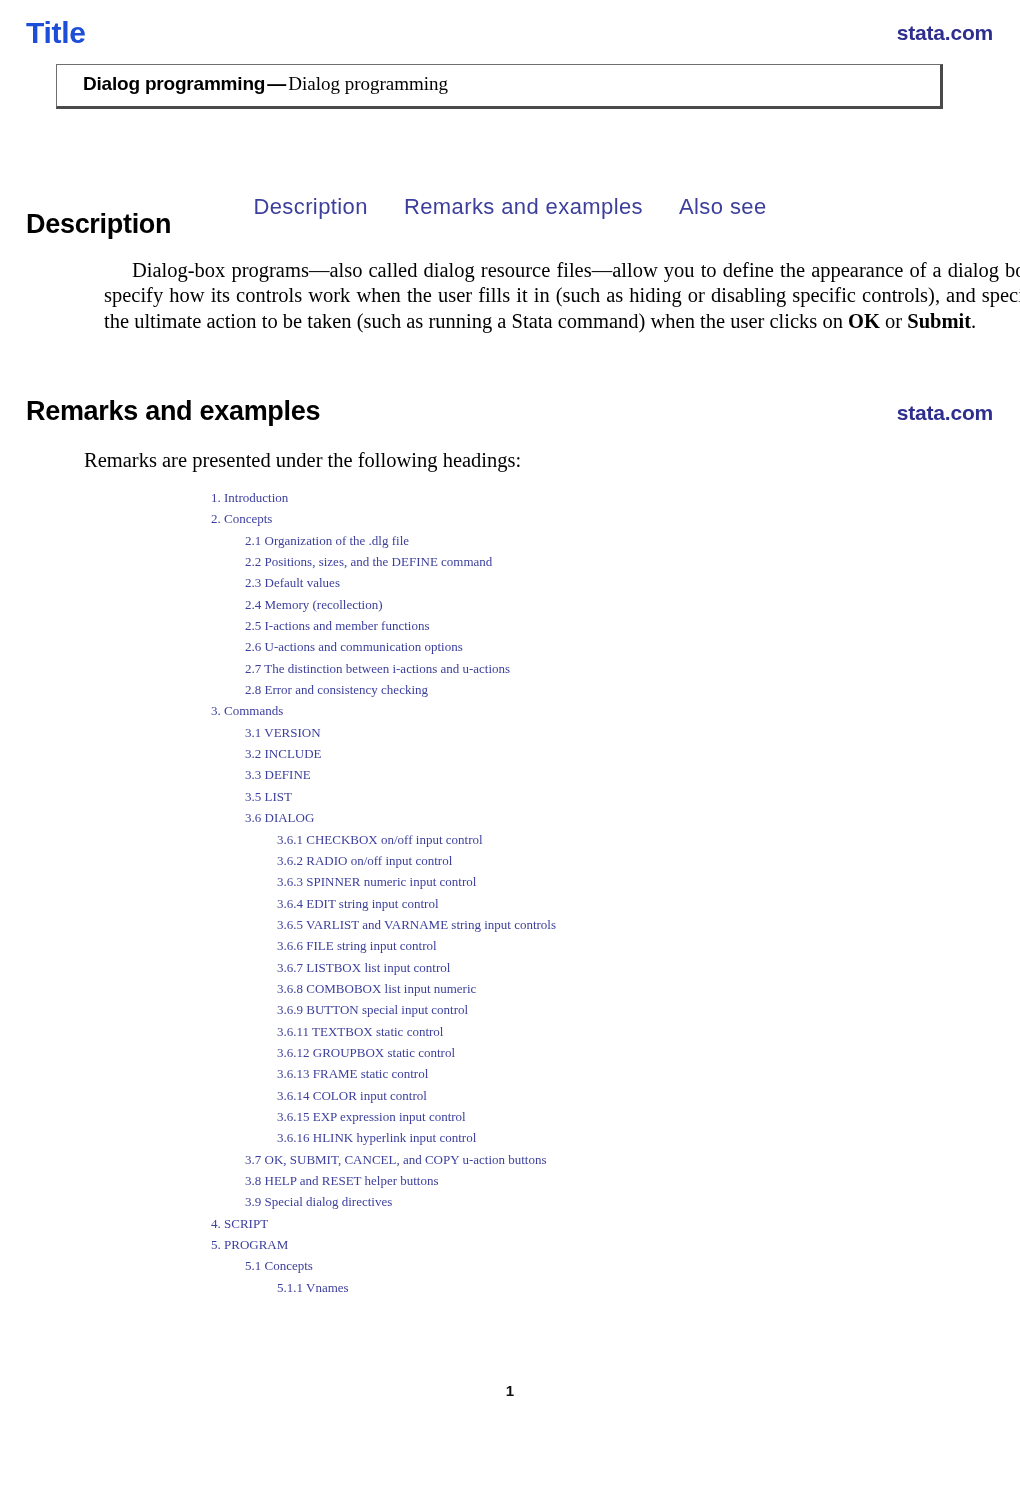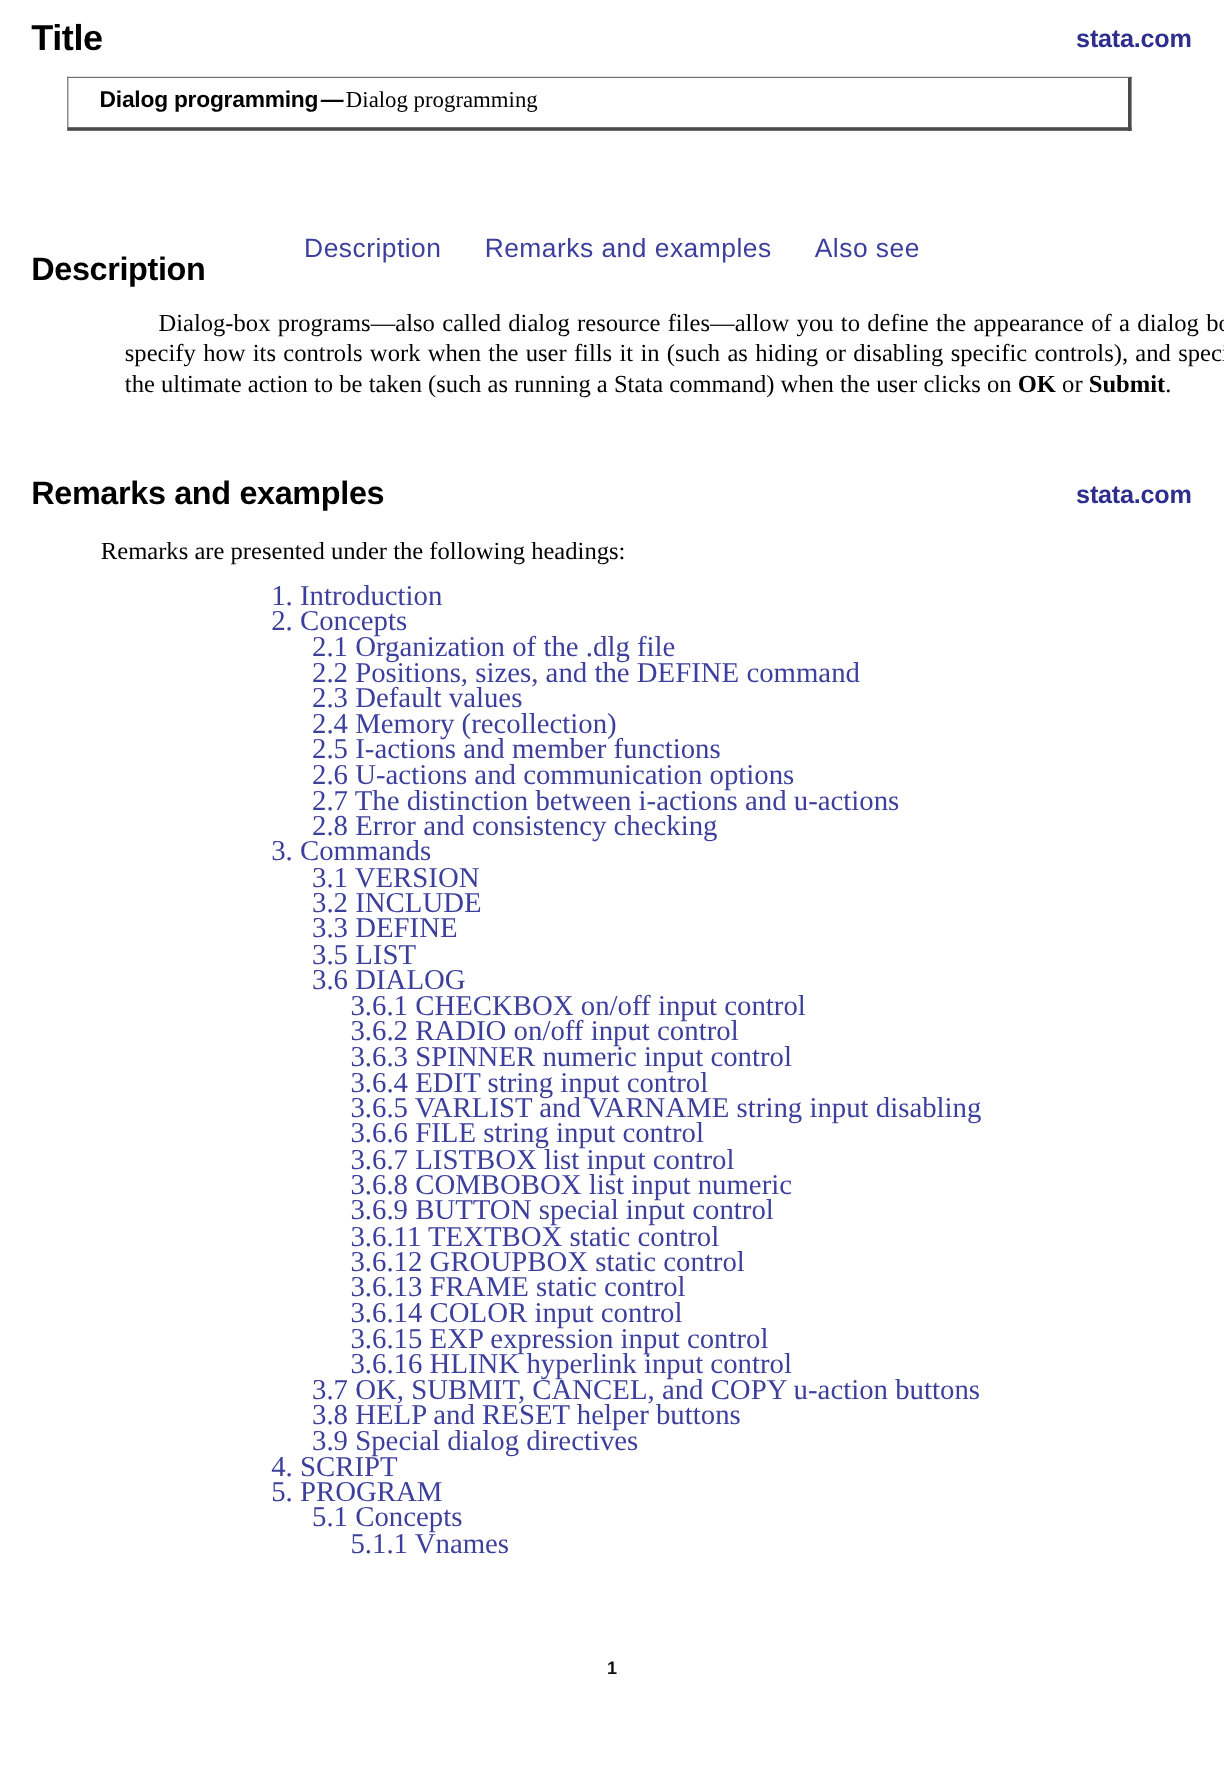--- a/index.html
+++ b/index.html
@@ -33,21 +33,21 @@
   }
   .page-title {
     position: absolute;
     left: 0;
     top: 0;
     font-family: "Liberation Sans", "DejaVu Sans", sans-serif;
     font-weight: bold;
     font-size: 30px;
     line-height: 34px;
     letter-spacing: -0.3px;
-    color: #000000;
+    color: #1d4ed8;
   }
   .stata-link {
     position: absolute;
     right: 0;
     top: 4px;
     font-family: "Liberation Sans", "DejaVu Sans", sans-serif;
     font-weight: bold;
     font-size: 21px;
     line-height: 25px;
     color: #2e2e8f;
@@ -167,24 +167,23 @@
     font-weight: bold;
   }
 
   
   .toc {
     position: absolute;
     left: 0;
     top: 487px;
     width: 928px;
     font-family: "Liberation Serif", "DejaVu Serif", serif;
-    font-size: 24px;
+    font-size: 13px;
     line-height: 21.35px;
     color: #3c3f9c;
-    margin-left: 15px;
   }
   .toc-item {
     display: block;
     white-space: nowrap;
     color: #3c3f9c;
     text-decoration: none;
     height: 21.35px;
   }
   .toc-lvl1 { padding-left: 211px; }
   .toc-lvl2 { padding-left: 245px; }
@@ -249,21 +248,21 @@
       <a class="toc-item toc-lvl1" href="#">3. Commands</a>
       <a class="toc-item toc-lvl2" href="#">3.1 VERSION</a>
       <a class="toc-item toc-lvl2" href="#">3.2 INCLUDE</a>
       <a class="toc-item toc-lvl2" href="#">3.3 DEFINE</a>
       <a class="toc-item toc-lvl2" href="#">3.5 LIST</a>
       <a class="toc-item toc-lvl2" href="#">3.6 DIALOG</a>
       <a class="toc-item toc-lvl3" href="#">3.6.1 CHECKBOX on/off input control</a>
       <a class="toc-item toc-lvl3" href="#">3.6.2 RADIO on/off input control</a>
       <a class="toc-item toc-lvl3" href="#">3.6.3 SPINNER numeric input control</a>
       <a class="toc-item toc-lvl3" href="#">3.6.4 EDIT string input control</a>
-      <a class="toc-item toc-lvl3" href="#">3.6.5 VARLIST and VARNAME string input disabling</a>
+      <a class="toc-item toc-lvl3" href="#">3.6.5 VARLIST and VARNAME string input controls</a>
       <a class="toc-item toc-lvl3" href="#">3.6.6 FILE string input control</a>
       <a class="toc-item toc-lvl3" href="#">3.6.7 LISTBOX list input control</a>
       <a class="toc-item toc-lvl3" href="#">3.6.8 COMBOBOX list input numeric</a>
       <a class="toc-item toc-lvl3" href="#">3.6.9 BUTTON special input control</a>
       <a class="toc-item toc-lvl3" href="#">3.6.11 TEXTBOX static control</a>
       <a class="toc-item toc-lvl3" href="#">3.6.12 GROUPBOX static control</a>
       <a class="toc-item toc-lvl3" href="#">3.6.13 FRAME static control</a>
       <a class="toc-item toc-lvl3" href="#">3.6.14 COLOR input control</a>
       <a class="toc-item toc-lvl3" href="#">3.6.15 EXP expression input control</a>
       <a class="toc-item toc-lvl3" href="#">3.6.16 HLINK hyperlink input control</a>

